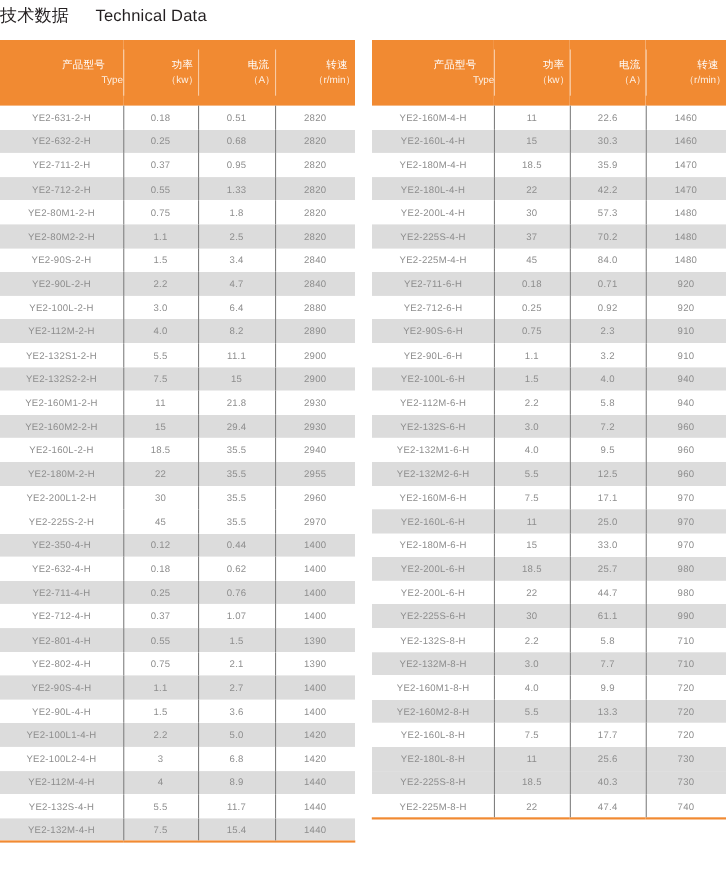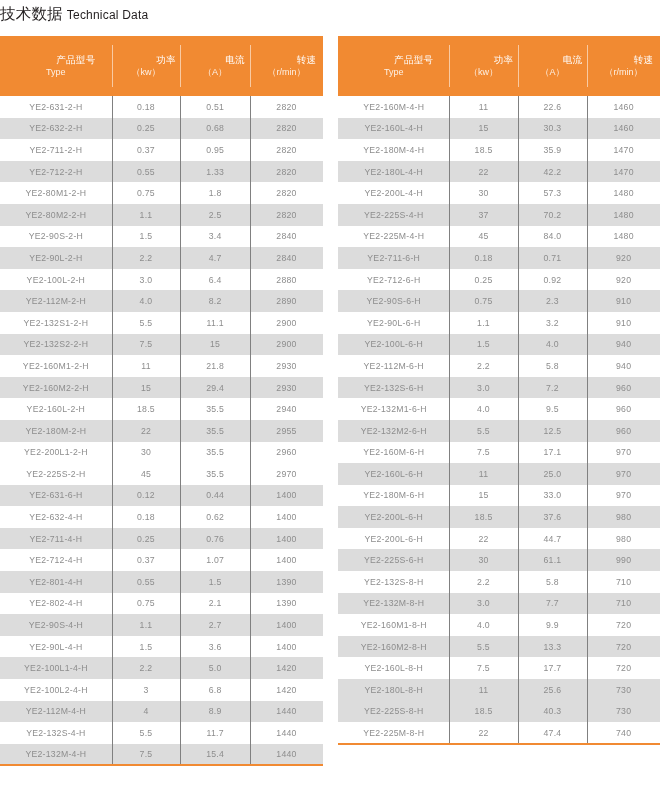--- a/index.html
+++ b/index.html
@@ -11,21 +11,21 @@
     overflow: hidden;
   }
   #page-title {
     position: absolute;
     left: 0px; top: 4px;
     font-size: 15.5px;
     color: #231f20;
     letter-spacing: 0.2px;
     white-space: nowrap;
   }
-  #page-title .en { margin-left: 4px; font-size: 12px; }
+  #page-title .en { margin-left: 24px; font-size: 15px; }
 
   .table-wrap { position: absolute; top: 36px; }
   #table-left  { left: 0px;   width: 323px; }
   #table-right { left: 338px; width: 322px; }
 
   table.spec {
     width: 100%;
     border-collapse: collapse;
     table-layout: fixed;
     border-bottom: 2px solid #F18A32;
@@ -48,21 +48,21 @@
     position: relative;
   }
   thead th + th::before {
     content: "";
     position: absolute;
     left: 0; top: 9px; bottom: 9px;
     width: 1px;
     background: rgba(255,255,255,0.55);
   }
   thead th .h-cn { display: block; font-size: 9.5px; letter-spacing: 0.3px; padding-left: 40px; }
-  thead th .h-en { display: block; font-size: 9px; color: #fdf0e4; }
+  thead th .h-en { display: block; font-size: 9px; color: #fdf0e4; text-align: right; }
 
   tbody tr { height: 21.6px; }
   tbody tr.odd  td { background: #ffffff; }
   tbody tr.even td { background: #dcdcdc; }
   tbody td {
     height: 21.6px;
     padding: 0;
     text-align: center;
     font-size: 8.7px;
     color: #8d8d8d;
@@ -217,21 +217,21 @@
           <td>35.5</td>
           <td>2960</td>
         </tr>
         <tr class="odd">
           <td>YE2-225S-2-H</td>
           <td>45</td>
           <td>35.5</td>
           <td>2970</td>
         </tr>
         <tr class="even">
-          <td>YE2-631-6-H</td>
+          <td>YE2-350-4-H</td>
           <td>0.12</td>
           <td>0.44</td>
           <td>1400</td>
         </tr>
         <tr class="odd">
           <td>YE2-632-4-H</td>
           <td>0.18</td>
           <td>0.62</td>
           <td>1400</td>
         </tr>
@@ -443,21 +443,21 @@
         </tr>
         <tr class="odd">
           <td>YE2-180M-6-H</td>
           <td>15</td>
           <td>33.0</td>
           <td>970</td>
         </tr>
         <tr class="even">
           <td>YE2-200L-6-H</td>
           <td>18.5</td>
-          <td>37.6</td>
+          <td>25.7</td>
           <td>980</td>
         </tr>
         <tr class="odd">
           <td>YE2-200L-6-H</td>
           <td>22</td>
           <td>44.7</td>
           <td>980</td>
         </tr>
         <tr class="even">
           <td>YE2-225S-6-H</td>

